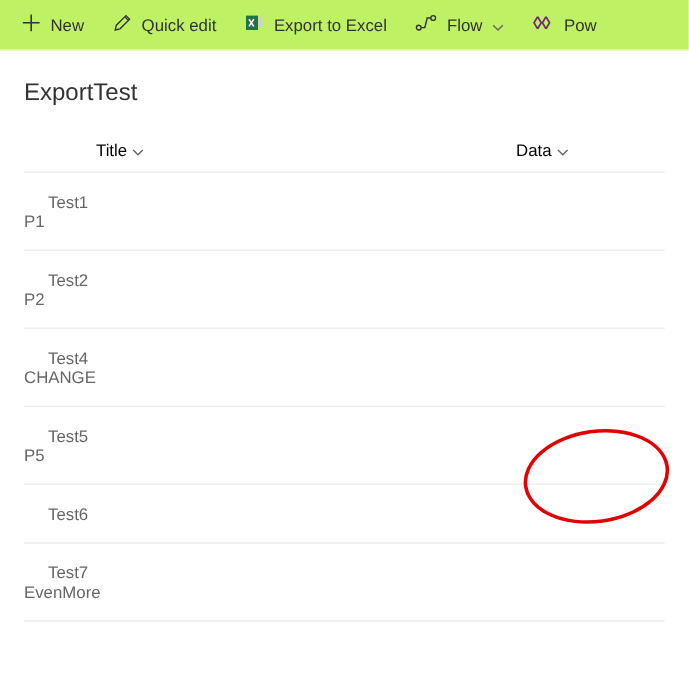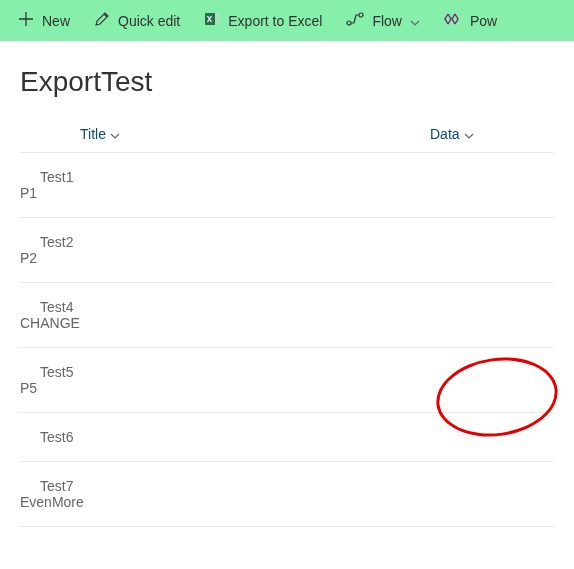--- a/index.html
+++ b/index.html
@@ -11,42 +11,42 @@
       font-family: "Segoe UI", -apple-system, sans-serif;
       font-size: 14px;
       color: #333;
       background: #fff;
       width: 574px;
       height: 569px;
       overflow: hidden;
       position: relative;
     }
     .toolbar {
-      background: #86efac;
+      background: #bef264;
       display: flex;
       align-items: center;
       height: 42px;
       padding: 0 8px;
       gap: 4px;
       color: #333;
       border-bottom: 1px solid #eaeaea;
     }
     .toolbar-item {
       display: inline-flex;
       align-items: center;
       padding: 6px 10px;
       cursor: pointer;
       white-space: nowrap;
       gap: 8px;
     }
     .toolbar-item svg {
       flex-shrink: 0;
     }
     .page-title {
-      font-size: 28px;
+      font-size: 20px;
       font-weight: 300;
       color: #333;
       padding: 24px 20px 18px 20px;
     }
     .list-container {
       padding: 0 20px;
     }
     .list-header {
       display: flex;
       border-bottom: 1px solid #eaeaea;
@@ -61,21 +61,21 @@
       flex-shrink: 0;
       padding-left: 20px;
     }
     .col-data {
       flex: 1;
     }
     .header-cell {
       display: inline-flex;
       align-items: center;
       gap: 4px;
-      color: #0c4a6e;
+      color: #000000;
       font-weight: 400;
       font-size: 14px;
       cursor: pointer;
     }
     .list-row {
       display: flex;
       border-bottom: 1px solid #eaeaea;
       padding: 16px 0;
       color: #666;
       font-size: 14px;

